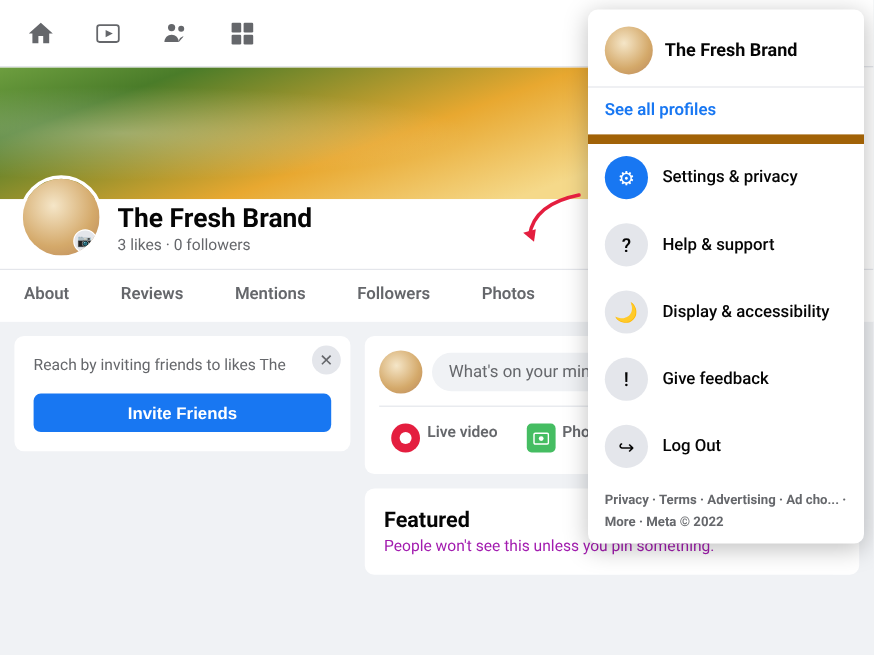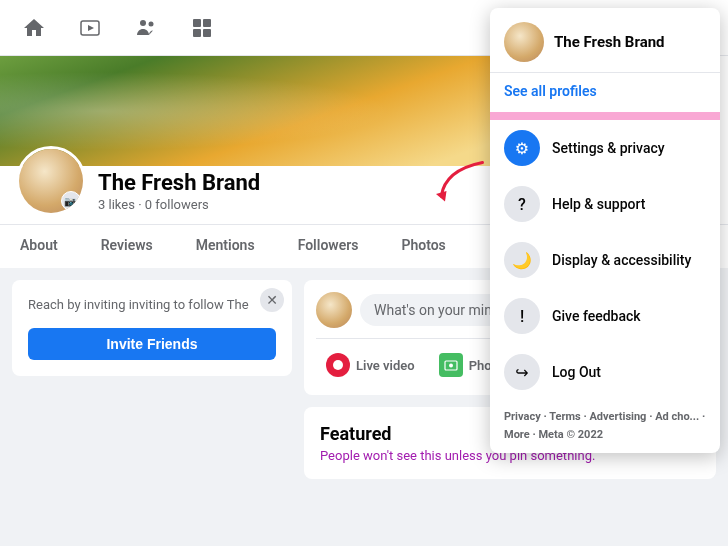--- a/index.html
+++ b/index.html
@@ -258,21 +258,21 @@
       white-space: nowrap;
     }
     .post-actions-row {
       display: flex;
       gap: 4px;
       border-top: 1px solid #e4e6eb;
       padding-top: 8px;
     }
     .post-action-btn {
       display: flex;
-      align-items: center;
+      align-items: flex-start;
       gap: 6px;
       padding: 6px 10px;
       border-radius: 6px;
       cursor: pointer;
       font-size: 13px;
       font-weight: 600;
       color: #65676b;
     }
     .live-dot {
       width: 24px;
@@ -350,21 +350,21 @@
       background: radial-gradient(circle at 40% 35%, #f5e6c8 0%, #d4a96a 60%, #b8855a 100%);
       flex-shrink: 0;
     }
     .dropdown-profile-name {
       font-size: 15px;
       font-weight: 700;
       color: #050505;
     }
     .see-all-profiles {
       padding: 8px 26px 12px 14px;
-      border-bottom: 8px solid #f9a8d4;
+      border-bottom: 8px solid #a16207;
     }
     .see-all-link {
       font-size: 14px;
       color: #1877f2;
       cursor: pointer;
       font-weight: 600;
     }
     .menu-item {
       display: flex;
       align-items: center;
@@ -487,21 +487,21 @@
       </div>
     </div>
   </div>
 </div>
 
 <div class="main-content">
 
   <div class="left-panel">
     <div class="audience-card">
       <div class="close-btn">✕</div>
-      <div class="audience-desc">Reach by inviting inviting to follow The</div>
+      <div class="audience-desc">Reach by inviting friends to likes The</div>
       <button class="invite-btn">Invite Friends</button>
     </div>
   </div>
 
   <div class="right-panel">
     <div class="post-box">
       <div class="post-input-row">
         <div class="post-avatar"></div>
         <div class="post-input">What's on your mind...</div>
       </div>

